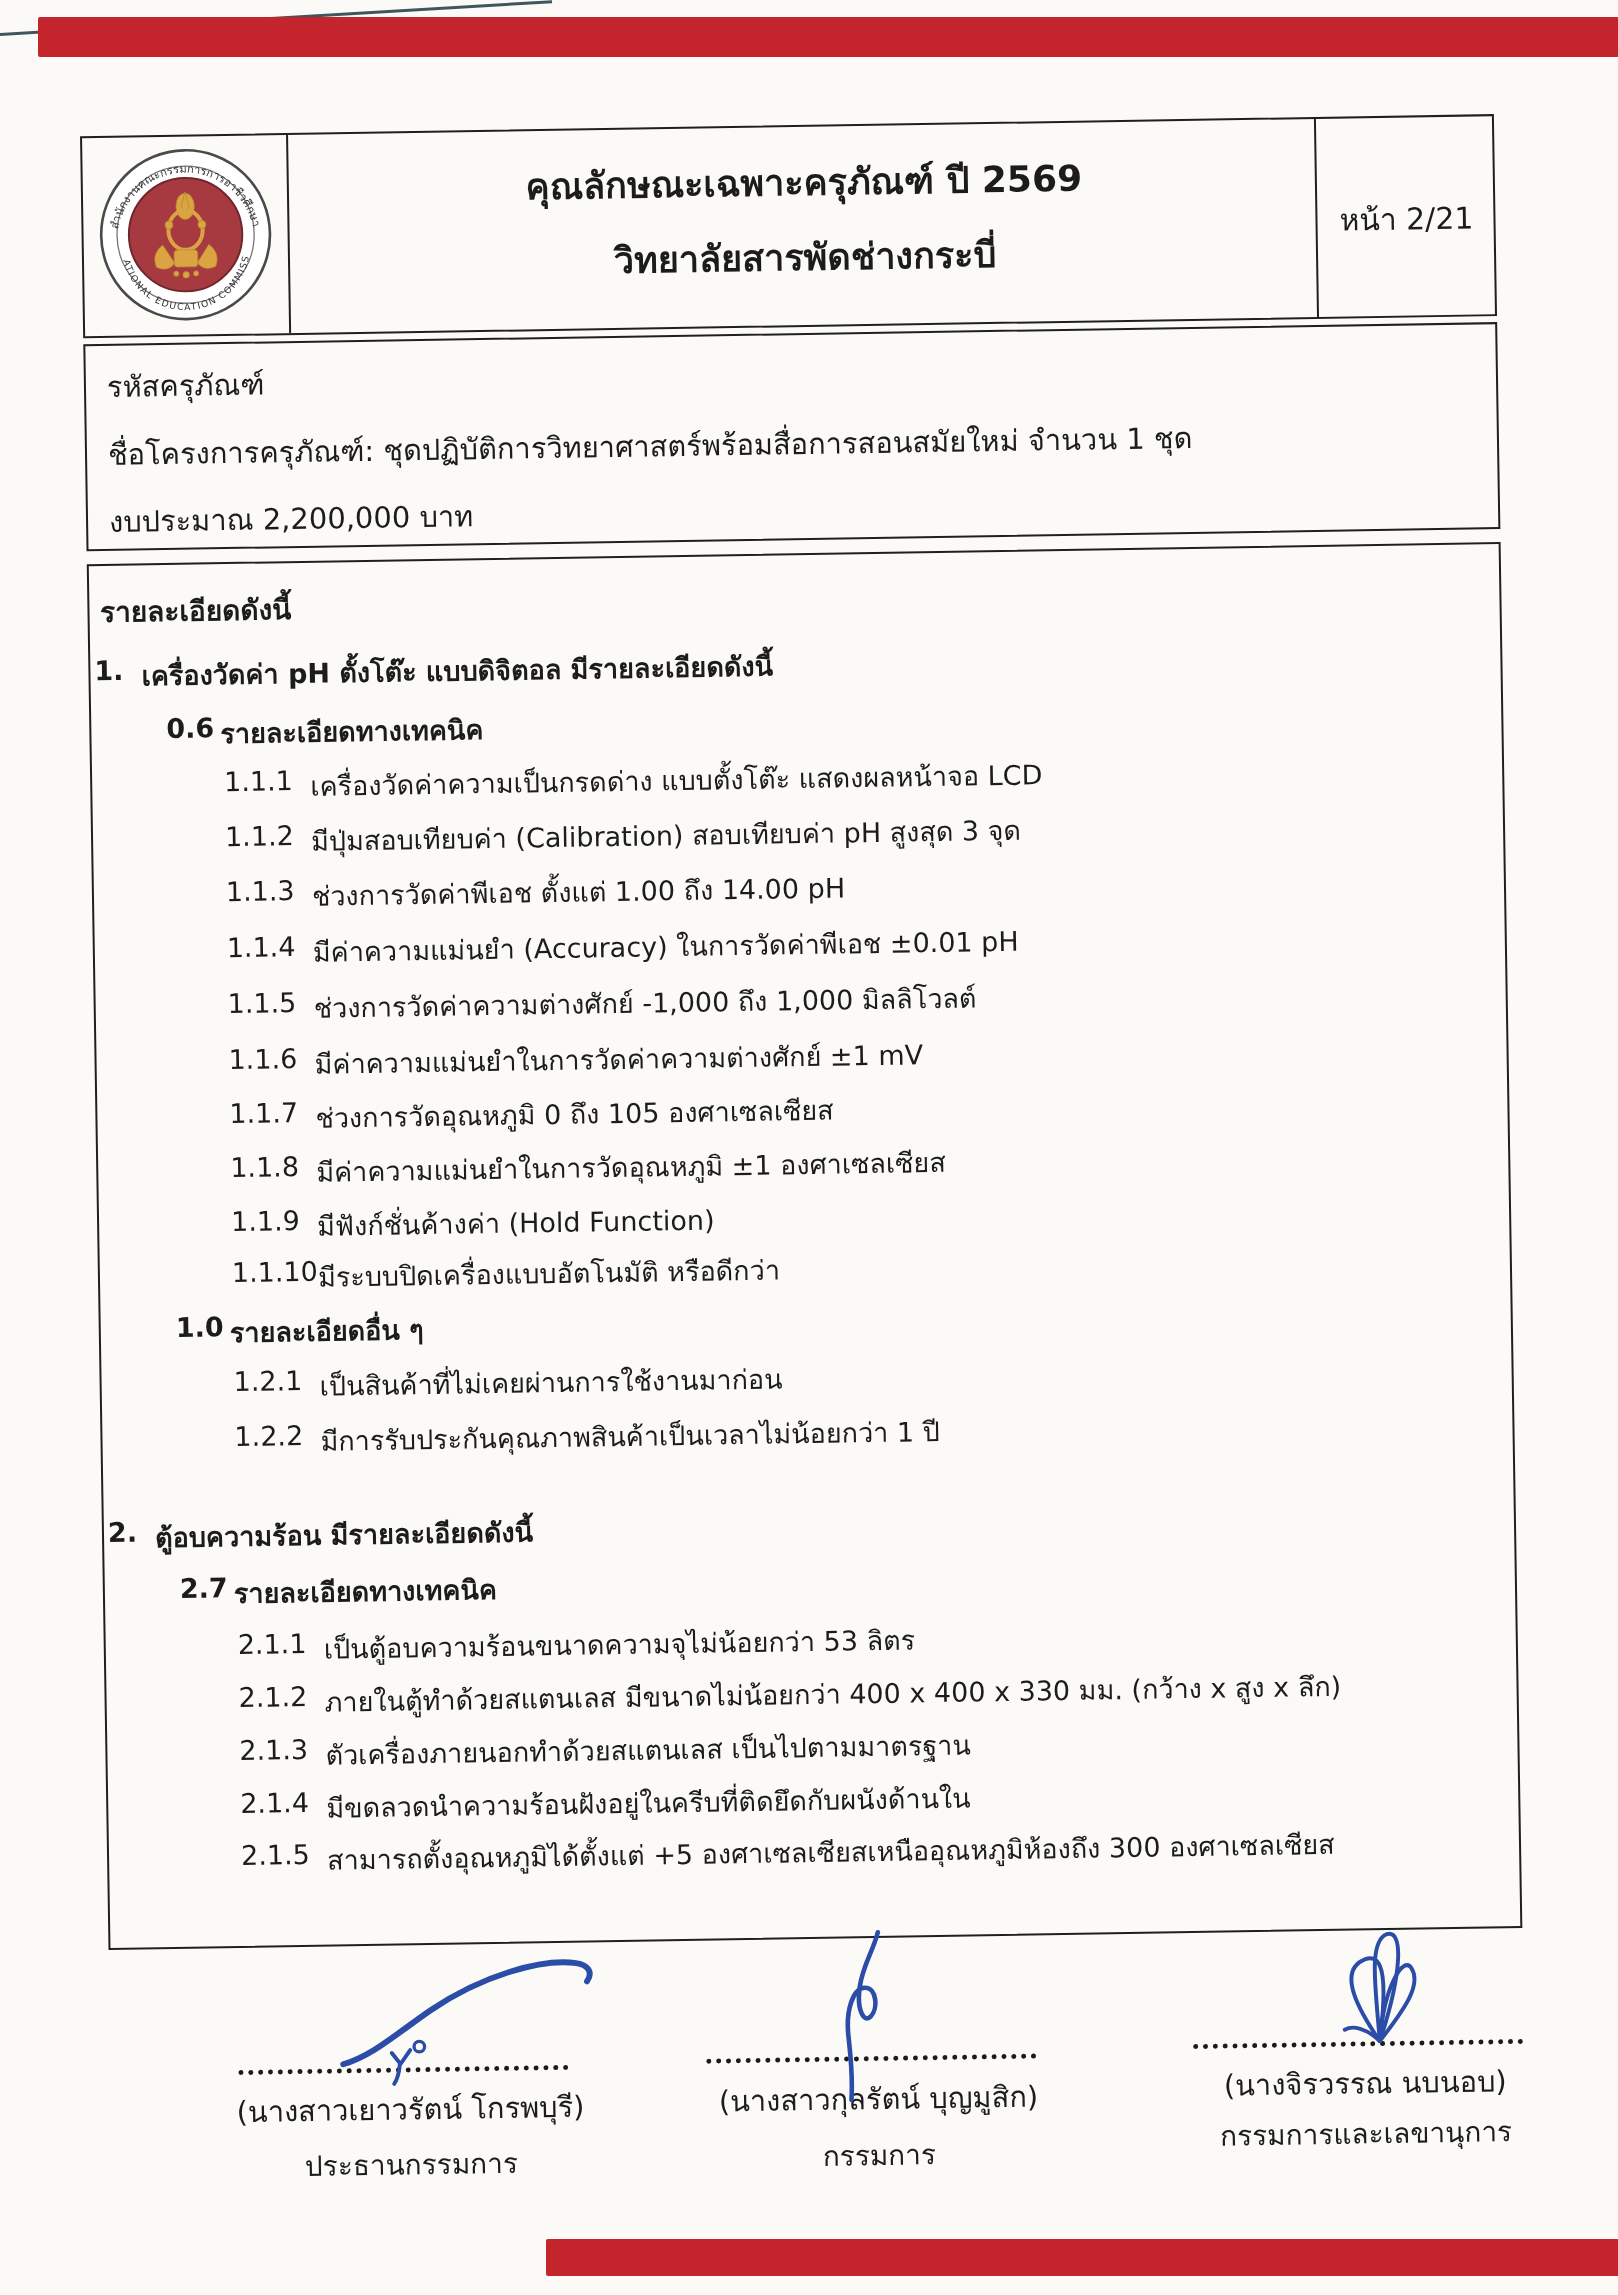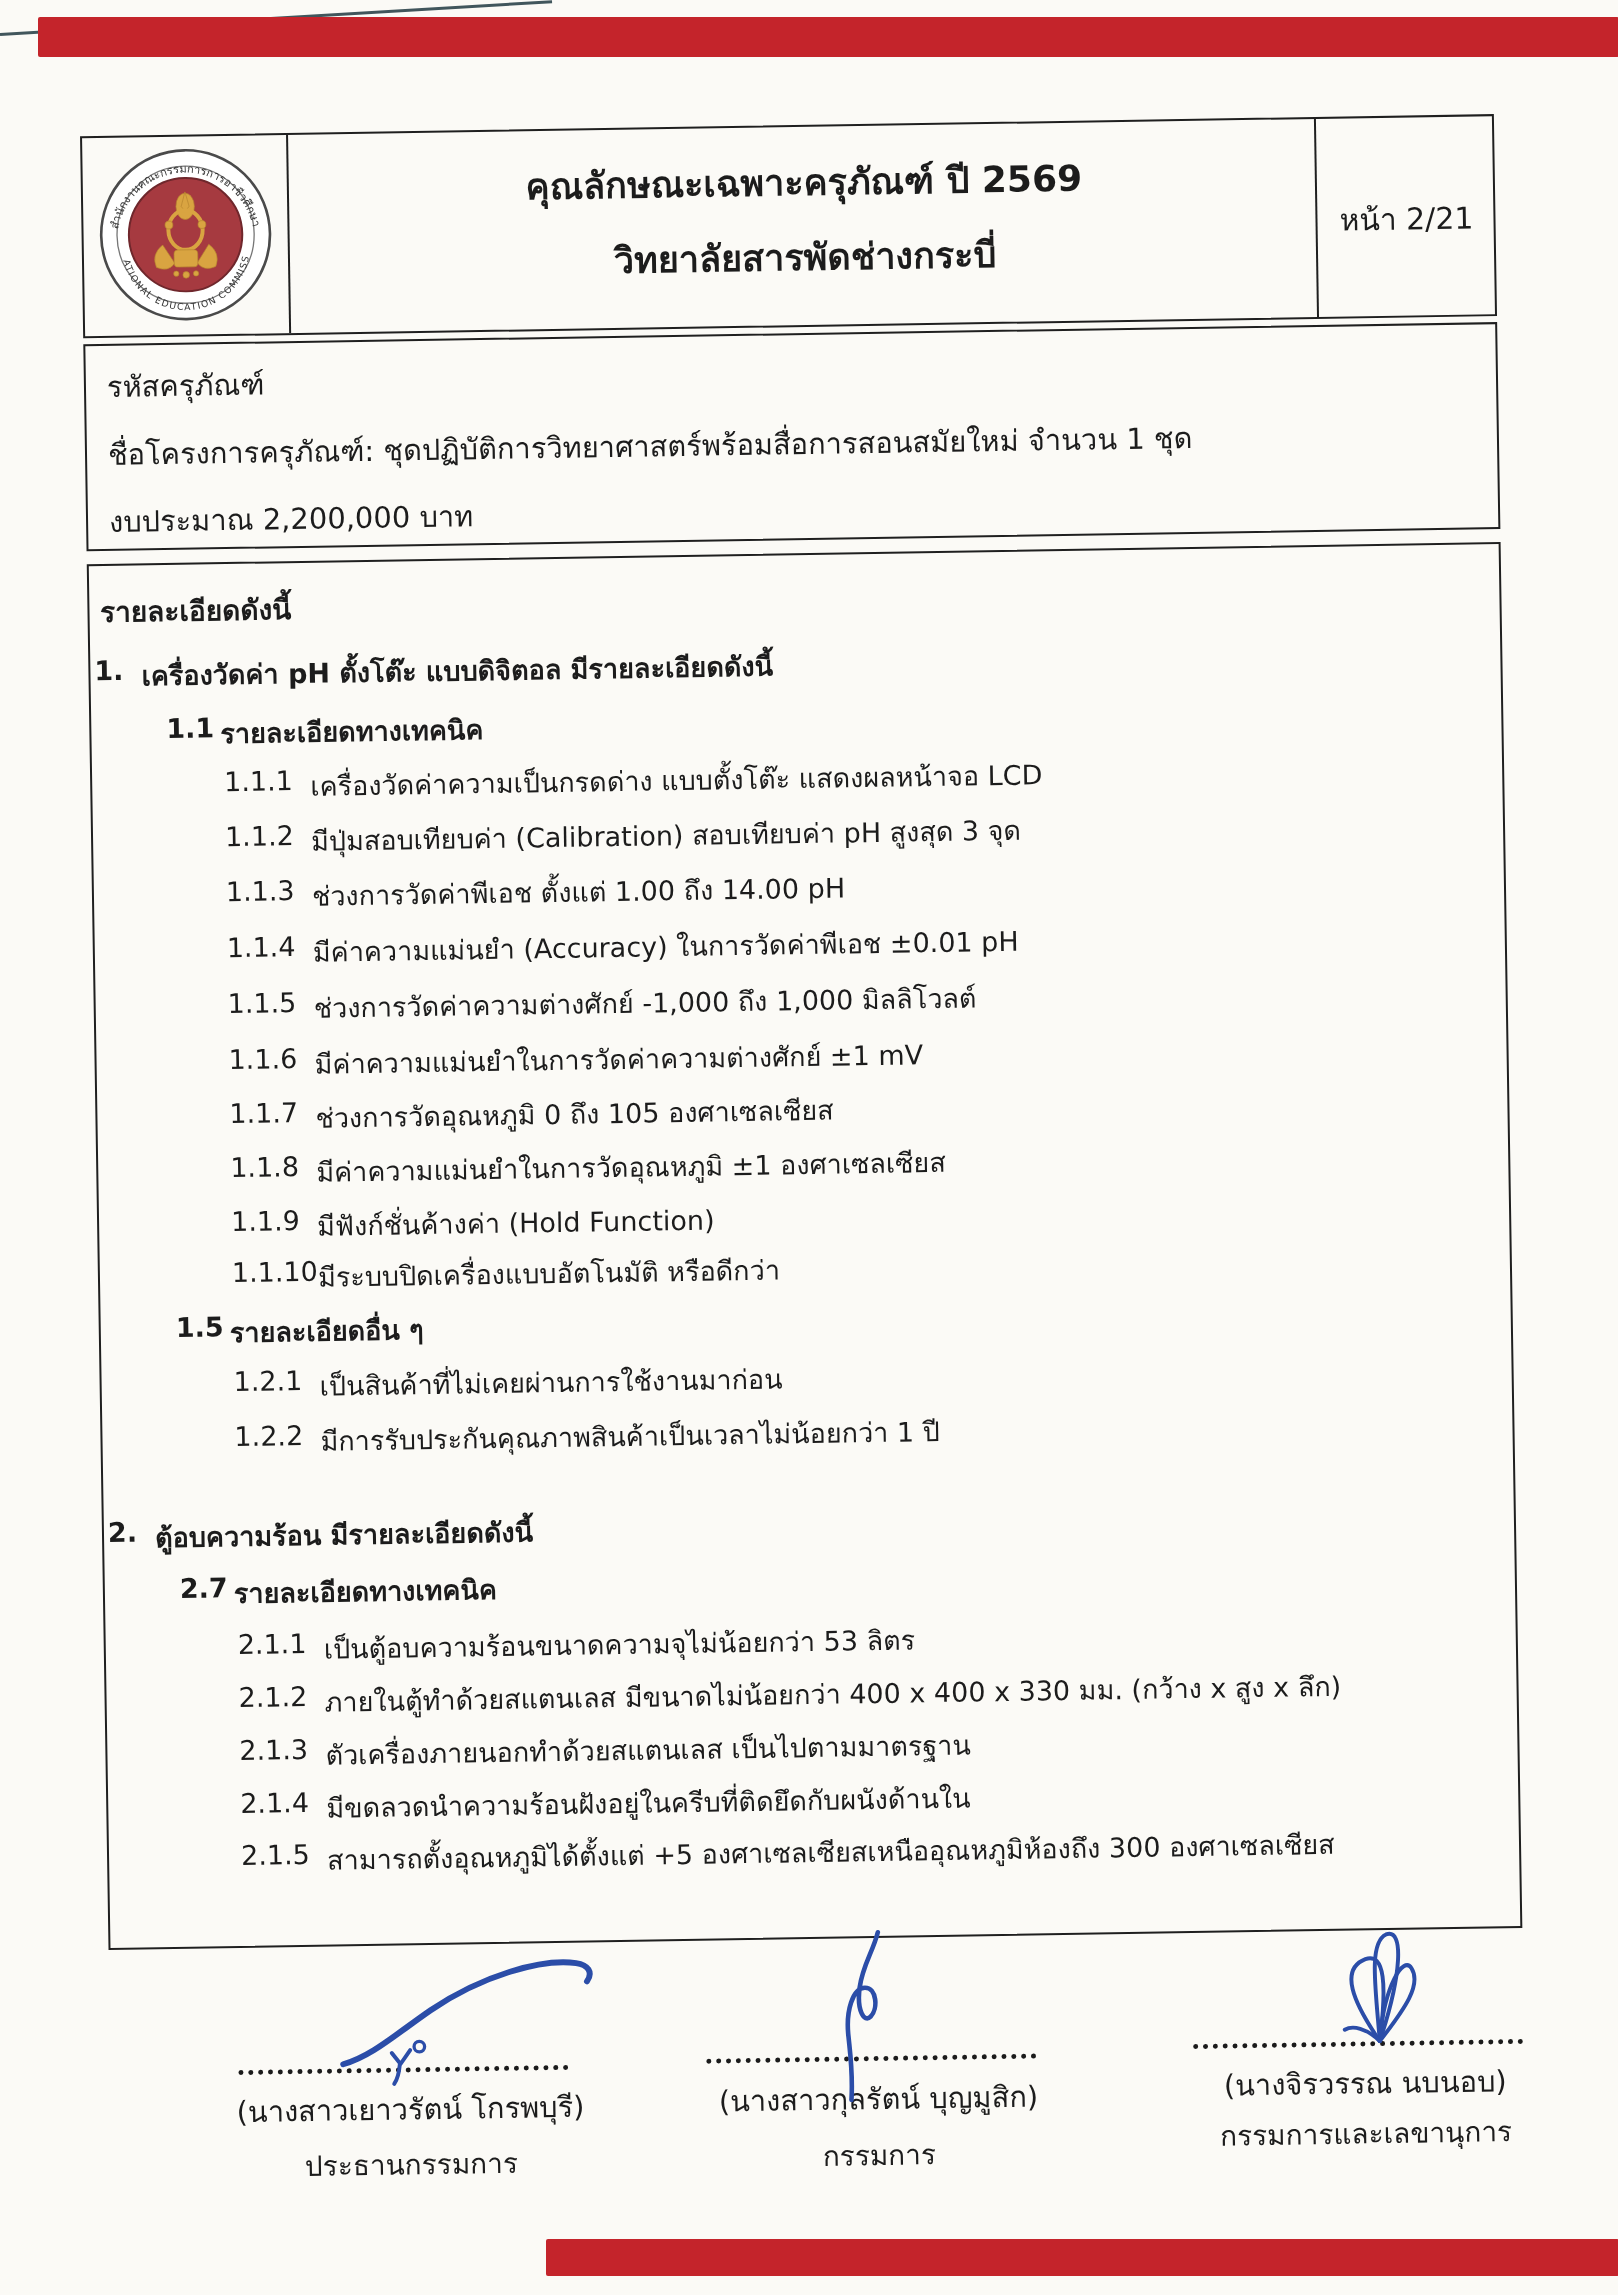--- a/index.html
+++ b/index.html
@@ -134,21 +134,21 @@
     </div>
 
     <div class="box det">
       <div class="d-heading">รายละเอียดดังนี้</div>
 
       <div class="row lvl1" style="top:89px">
           <span class="num">1.</span>
           <span class="txt">เครื่องวัดค่า pH ตั้งโต๊ะ แบบดิจิตอล มีรายละเอียดดังนี้</span>
         </div>
       <div class="row lvl2" style="top:148px">
-          <span class="num">1.1</span>
+          <span class="num">0.6</span>
           <span class="txt">รายละเอียดทางเทคนิค</span>
         </div>
       <div class="row lvl3" style="top:202px">
           <span class="num">1.1.1</span>
           <span class="txt">เครื่องวัดค่าความเป็นกรดด่าง แบบตั้งโต๊ะ แสดงผลหน้าจอ LCD</span>
         </div>
       <div class="row lvl3" style="top:257px">
           <span class="num">1.1.2</span>
           <span class="txt">มีปุ่มสอบเทียบค่า (Calibration) สอบเทียบค่า pH สูงสุด 3 จุด</span>
         </div>
@@ -178,21 +178,21 @@
         </div>
       <div class="row lvl3" style="top:642px">
           <span class="num">1.1.9</span>
           <span class="txt">มีฟังก์ชั่นค้างค่า (Hold Function)</span>
         </div>
       <div class="row lvl3" style="top:693px">
           <span class="num">1.1.10</span>
           <span class="txt">มีระบบปิดเครื่องแบบอัตโนมัติ หรือดีกว่า</span>
         </div>
       <div class="row lvl2" style="top:747px">
-          <span class="num">1.5</span>
+          <span class="num">1.0</span>
           <span class="txt">รายละเอียดอื่น ๆ</span>
         </div>
       <div class="row lvl3" style="top:802px">
           <span class="num">1.2.1</span>
           <span class="txt">เป็นสินค้าที่ไม่เคยผ่านการใช้งานมาก่อน</span>
         </div>
       <div class="row lvl3" style="top:857px">
           <span class="num">1.2.2</span>
           <span class="txt">มีการรับประกันคุณภาพสินค้าเป็นเวลาไม่น้อยกว่า 1 ปี</span>
         </div>

